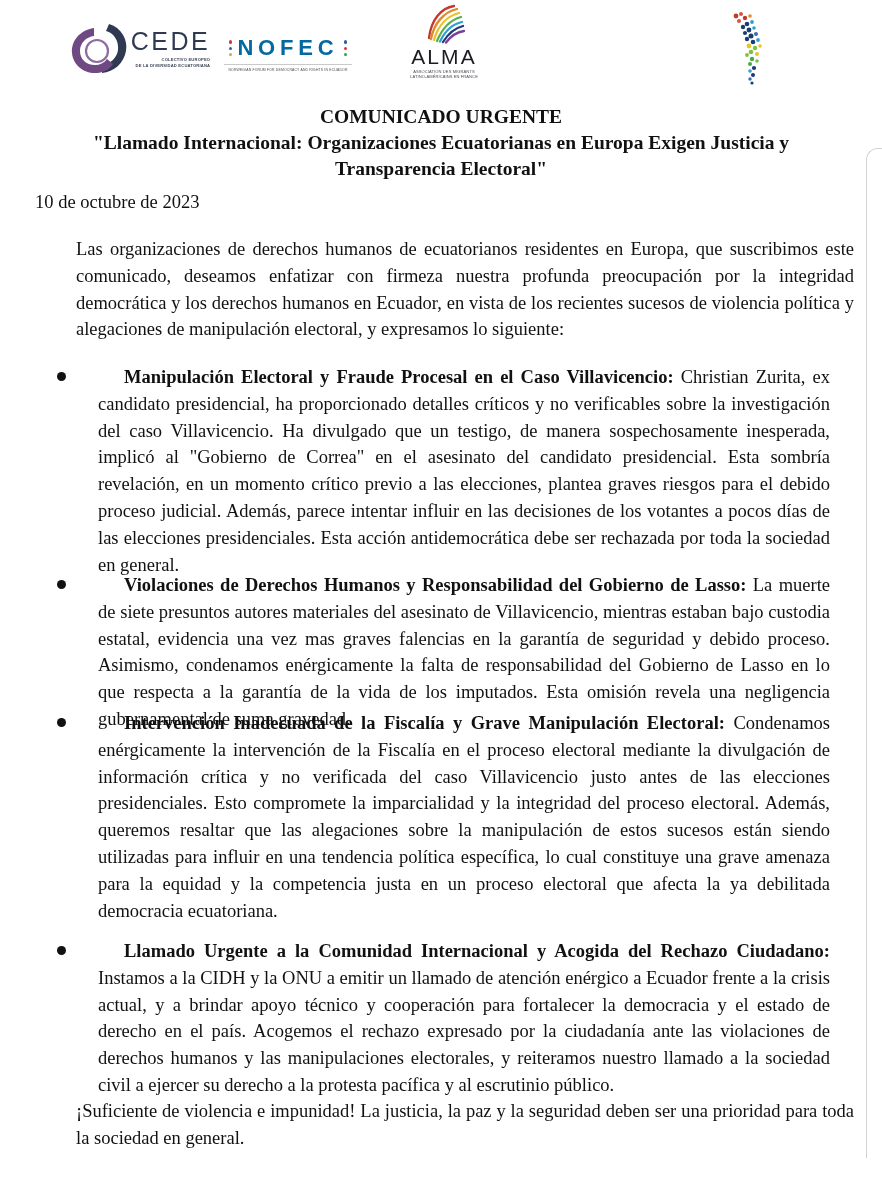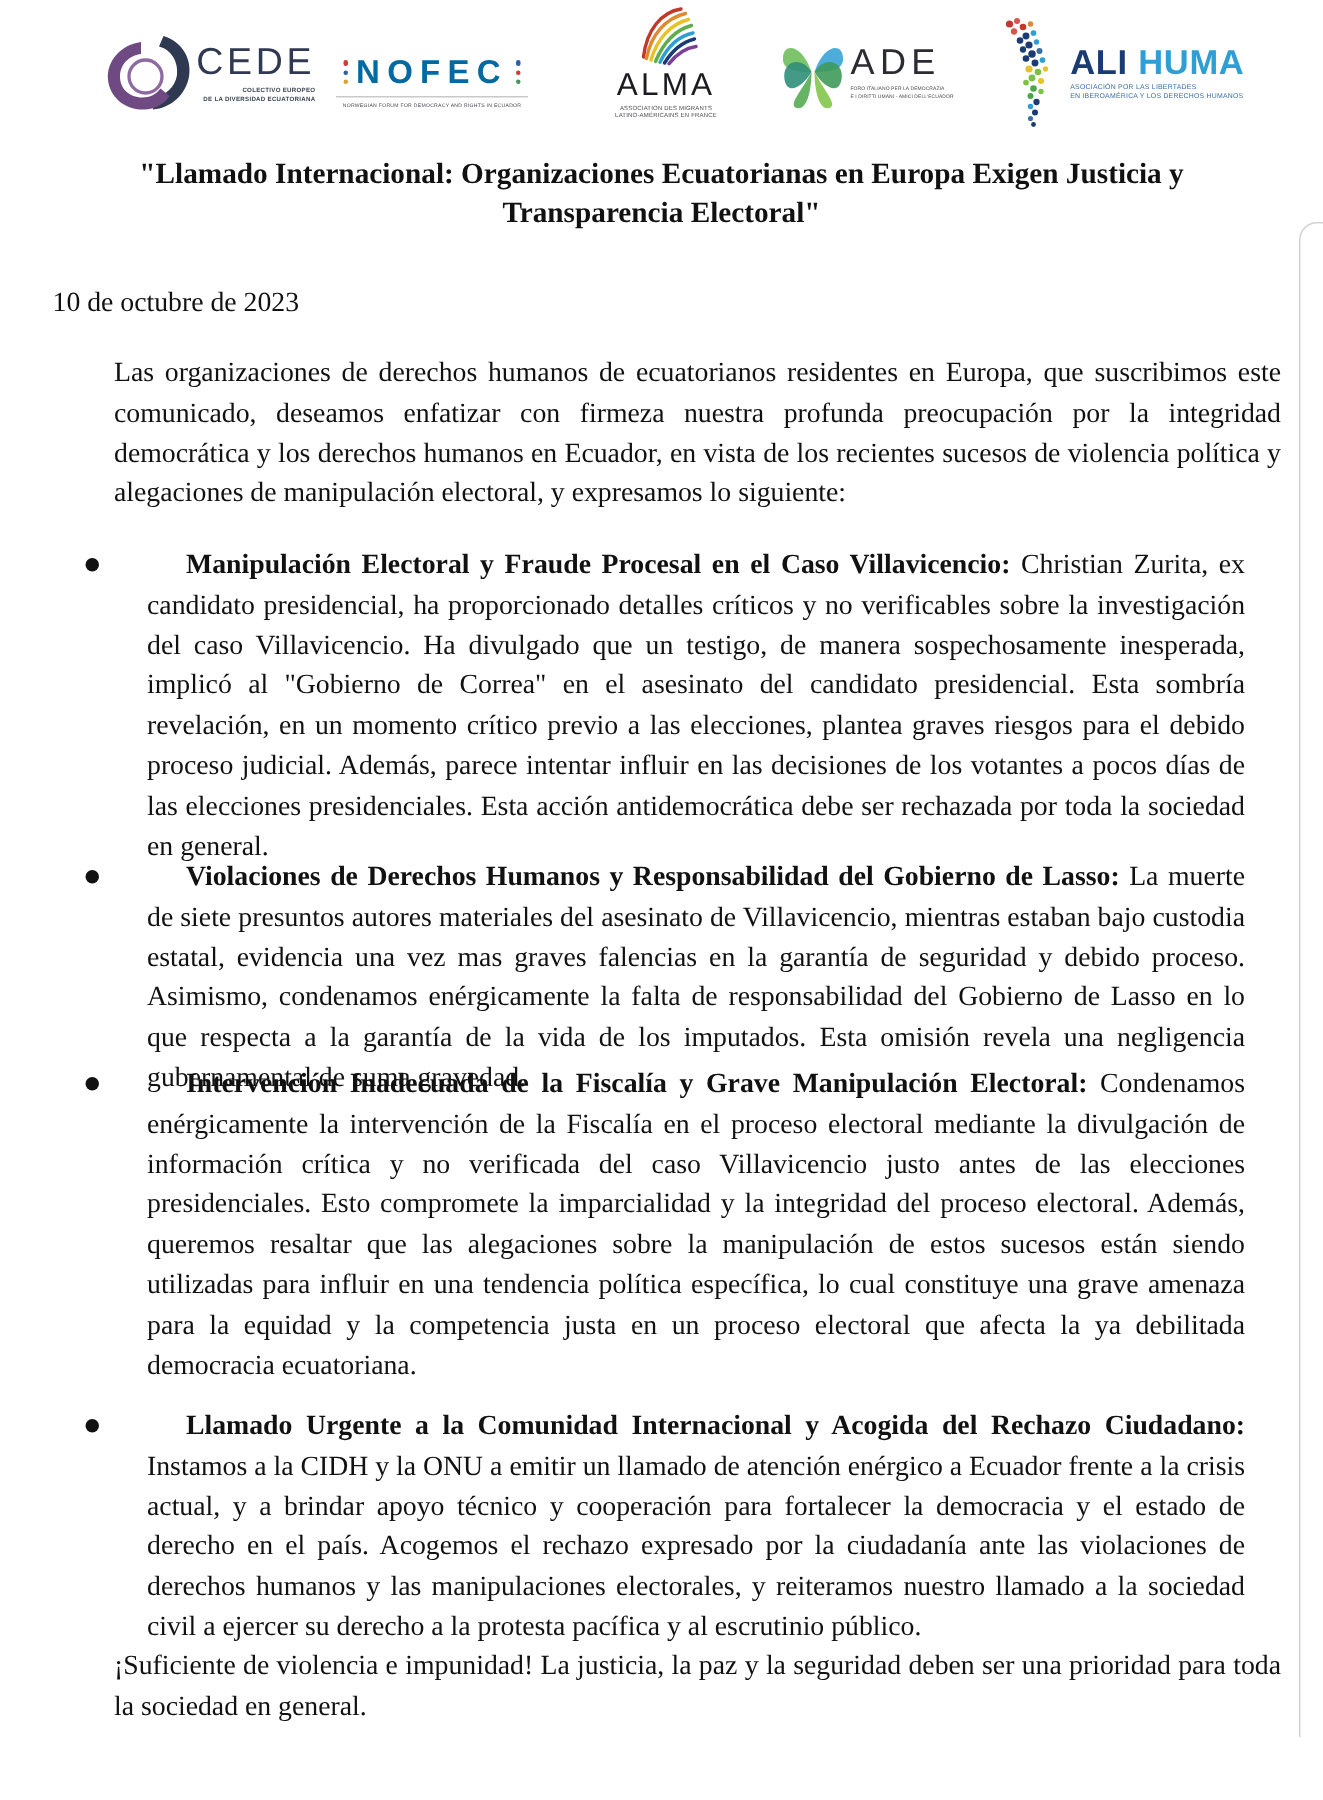--- a/index.html
+++ b/index.html
@@ -265,39 +265,20 @@
         <path d="M25 38.5 C30 32 36 28 43 27" stroke="#7b3f98"></path>
       </g>
     </svg>
     <div class="alma-word">ALMA</div>
     <div class="alma-sub logo-tag">
       <div>ASSOCIATION DES MIGRANTS</div>
       <div>LATINO-AMÉRICAINS EN FRANCE</div>
     </div>
   </div>
 
-  <div class="logo" id="logo-ade">
-    <div class="ade-row">
-      <svg class="ade-fly" viewBox="0 0 46 52">
-        <path d="M22 26 C16 8 4 6 3 16 C2 25 12 26 22 26 Z" fill="#6fbf5c" opacity=".9"></path>
-        <path d="M22 26 C14 14 2 20 4 31 C6 42 16 36 22 26 Z" fill="#2f8f7a" opacity=".9"></path>
-        <path d="M22 26 C16 38 6 48 12 50 C19 52 22 38 22 26 Z" fill="#4aa84a" opacity=".85"></path>
-        <path d="M24 26 C30 8 42 6 43 16 C44 25 34 26 24 26 Z" fill="#2e9fd4" opacity=".85"></path>
-        <path d="M24 26 C32 14 44 20 42 31 C40 42 30 36 24 26 Z" fill="#3f9a5a" opacity=".9"></path>
-        <path d="M24 26 C30 38 40 48 34 50 C27 52 24 38 24 26 Z" fill="#7cc242" opacity=".85"></path>
-      </svg>
-      <div class="ade-txt">
-        <div class="ade-word">ADE</div>
-        <div class="ade-sub logo-tag">
-          <div>FORO ITALIANO PER LA DEMOCRAZIA</div>
-          <div>E I DIRITTI UMANI - AMICI DELL'ECUADOR</div>
-        </div>
-      </div>
-    </div>
-  </div>
 
   <div class="logo" id="logo-alihuma">
     <div class="ali-row">
       <svg class="ali-map" viewBox="0 0 46 80">
         <g>
           <circle cx="8" cy="8" r="2.4" fill="#c0392b"></circle>
             <circle cx="13" cy="6" r="2" fill="#d8554a"></circle>
           <circle cx="17" cy="10" r="2.2" fill="#c0392b"></circle>
             <circle cx="22" cy="8" r="1.8" fill="#e08a2e"></circle>
           <circle cx="11" cy="13" r="2.1" fill="#d8554a"></circle>
@@ -321,34 +302,28 @@
           <circle cx="24" cy="51" r="2.2" fill="#4aa84a"></circle>
             <circle cx="29" cy="53" r="1.8" fill="#7cc242"></circle>
           <circle cx="22" cy="56" r="2" fill="#4aa84a"></circle>
             <circle cx="26" cy="60" r="2.1" fill="#1a3b73"></circle>
           <circle cx="22" cy="63" r="1.8" fill="#2e9fd4"></circle>
             <circle cx="25" cy="67" r="2" fill="#1a3b73"></circle>
           <circle cx="22" cy="71" r="1.7" fill="#3b6ea8"></circle>
             <circle cx="24" cy="75" r="1.6" fill="#1a3b73"></circle>
         </g>
       </svg>
-      <div class="ali-txt">
-        <div class="ali-word"><span class="ali-a">ALI</span> <span class="ali-h">HUMA</span></div>
-        <div class="ali-sub logo-tag">
-          <div>ASOCIACIÓN POR LAS LIBERTADES</div>
-          <div>EN IBEROAMÉRICA Y LOS DERECHOS HUMANOS</div>
-        </div>
-      </div>
     </div>
   </div>
 </div>
 
 <div class="doc">
 
   <div class="title-block">
+    <div>COMUNICADO URGENTE</div>
     <div class="title-line2">"Llamado Internacional: Organizaciones Ecuatorianas en Europa Exigen Justicia y Transparencia Electoral"</div>
   </div>
 
   <div class="date">10 de octubre de 2023</div>
 
   <div class="para" id="intro">Las organizaciones de derechos humanos de ecuatorianos residentes en Europa, que suscribimos este comunicado, deseamos enfatizar con firmeza nuestra profunda preocupación por la integridad democrática y los derechos humanos en Ecuador, en vista de los recientes sucesos de violencia política y alegaciones de manipulación electoral, y expresamos lo siguiente:</div>
 
   <div class="bullets">
     <div class="bullet" id="b0">
       <span class="dot"></span>

